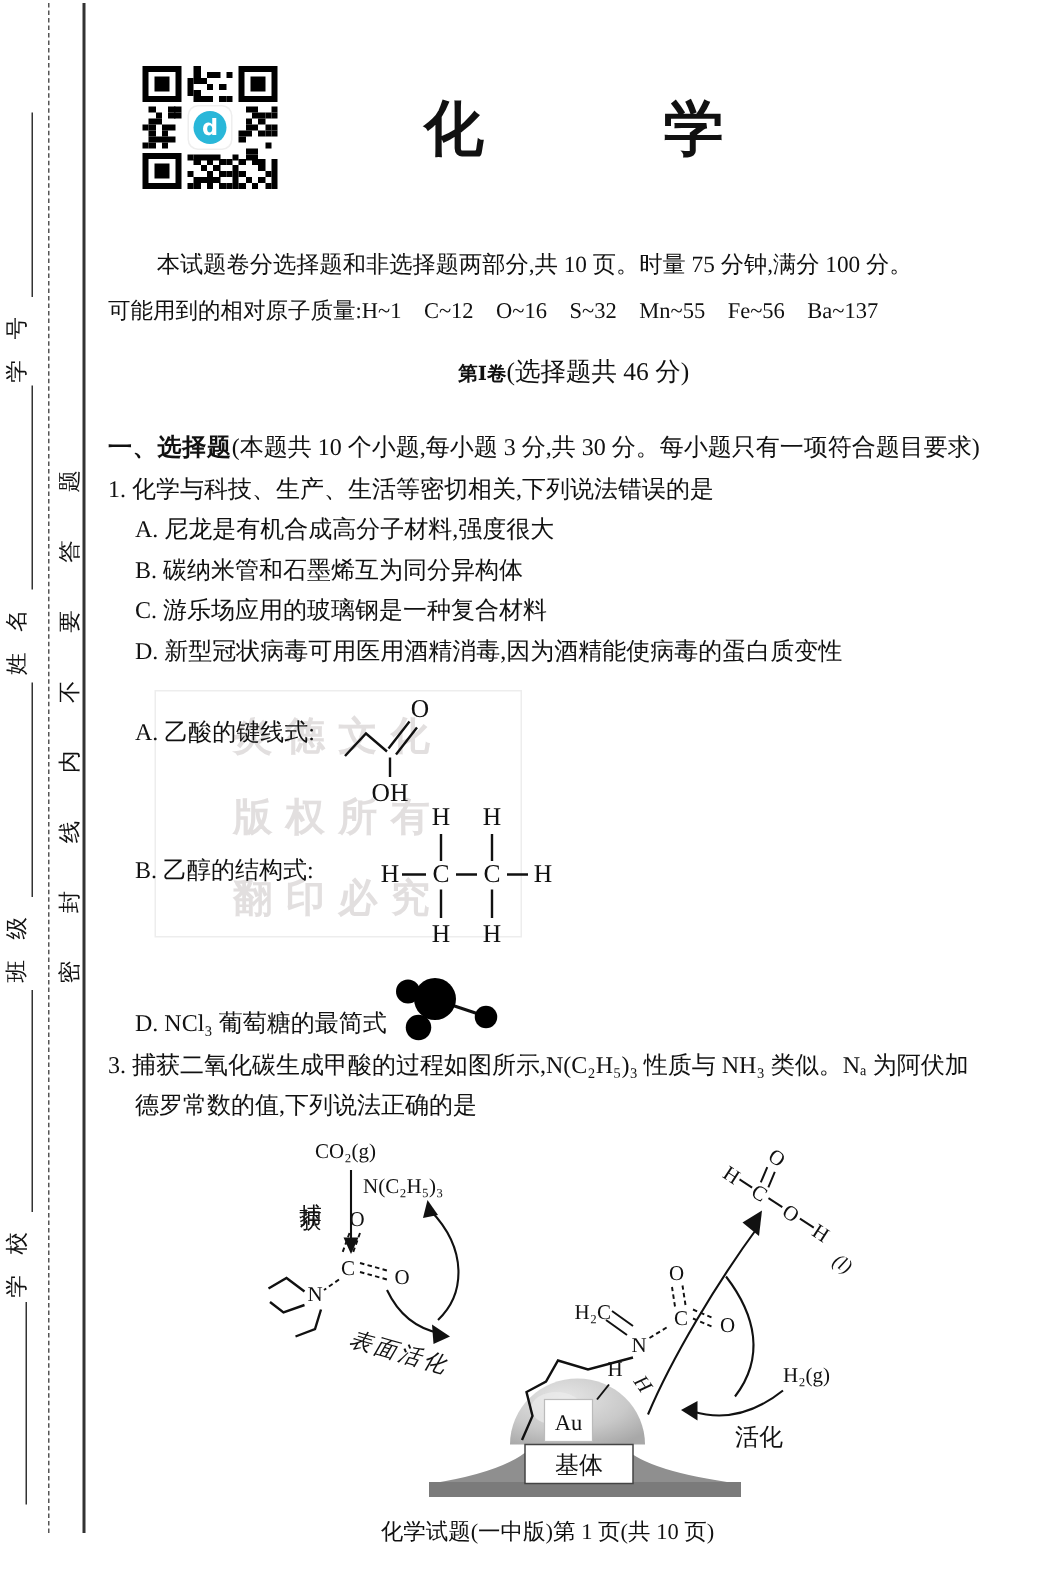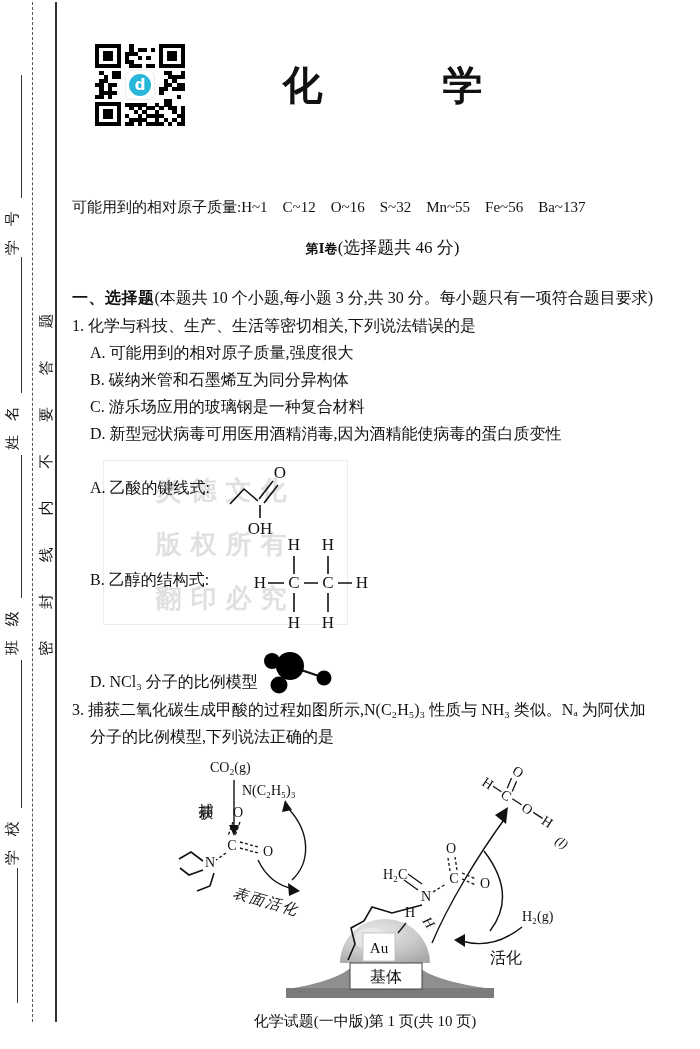--- a/index.html
+++ b/index.html
@@ -196,32 +196,33 @@
     <div class="finder f-tr"></div>
     <div class="finder f-bl"></div>
     <div class="qr-logo">
         <span class="dot">d</span>
       </div>
   </div>
 
   <div class="abs subject-title">化　　　学</div>
 
 
+  <div class="abs intro">本试题卷分选择题和非选择题两部分,共 10 页。时量 75 分钟,满分 100 分。</div>
   <div class="abs masses">可能用到的相对原子质量:H~1　C~12　O~16　S~32　Mn~55　Fe~56　Ba~137</div>
 
   <div class="abs part-heading">
     <b>第Ⅰ卷</b><span>(选择题共 46 分)</span>
   </div>
 
   <div class="abs line sec-head" style="left:72px;top:288px;">
     <b>一、选择题</b><span>(本题共 10 个小题,每小题 3 分,共 30 分。每小题只有一项符合题目要求)</span>
   </div>
 
   <div class="abs line" style="left:72px;top:316px;">1. 化学与科技、生产、生活等密切相关,下列说法错误的是</div>
-  <div class="abs line" style="left:90px;top:343px;">A. 可能用到的相对原子质量,强度很大</div>
+  <div class="abs line" style="left:90px;top:343px;">A. 尼龙是有机合成高分子材料,强度很大</div>
   <div class="abs line" style="left:90px;top:370px;">B. 碳纳米管和石墨烯互为同分异构体</div>
   <div class="abs line" style="left:90px;top:397px;">C. 游乐场应用的玻璃钢是一种复合材料</div>
   <div class="abs line" style="left:90px;top:424px;">D. 新型冠状病毒可用医用酒精消毒,因为酒精能使病毒的蛋白质变性</div>
 
 
   <div class="abs wm-box">
     <div class="wm" style="top:12px;">炎德文化</div>
     <div class="wm" style="top:120px;">翻印必究</div>
     <div class="wm" style="top:66px;">版权所有</div>
   </div>
@@ -245,32 +246,32 @@
     <text x="116" y="56" font-size="17" text-anchor="middle">H</text>
     <text x="48" y="18" font-size="17" text-anchor="middle">H</text>
     <text x="82" y="18" font-size="17" text-anchor="middle">H</text>
     <text x="48" y="96" font-size="17" text-anchor="middle">H</text>
     <text x="82" y="96" font-size="17" text-anchor="middle">H</text>
     <path class="bond" d="M22,51 L38,51 M58,51 L72,51 M92,51 L106,51"></path>
     <path class="bond" d="M48,24 L48,42 M82,24 L82,42 M48,61 L48,80 M82,61 L82,80"></path>
   </svg>
 
 
-  <div class="abs line" style="left:90px;top:672px;">D. NCl₃ 分子的比例模型</div>
+  <div class="abs line" style="left:90px;top:672px;">D. NCl₃ 葡萄糖的最简式</div>
 
   <svg class="abs" style="left:253px;top:643px;" width="95" height="60" viewBox="0 0 95 60">
     <line x1="48" y1="27" x2="66" y2="33" stroke="#111" stroke-width="2.2"></line>
     <circle cx="37" cy="23" r="14" fill="#000"></circle>
     <circle cx="19" cy="18" r="8" fill="#000"></circle>
     <circle cx="26" cy="42" r="8.5" fill="#000"></circle>
     <circle cx="71" cy="35" r="7.5" fill="#000"></circle>
   </svg>
 
   <div class="abs line" style="left:72px;top:700px;">3. 捕获二氧化碳生成甲酸的过程如图所示,N(C₂H₅)₃ 性质与 NH₃ 类似。Nₐ 为阿伏加</div>
-  <div class="abs line" style="left:90px;top:727px;">分子的比例模型,下列说法正确的是</div>
+  <div class="abs line" style="left:90px;top:727px;">德罗常数的值,下列说法正确的是</div>
 
   <div class="abs capture-label">捕获</div>
 
   <svg class="abs" style="left:170px;top:755px;" width="480" height="250" viewBox="0 0 480 250">
     <defs>
       <radialGradient id="domeGrad" cx="40%" cy="30%" r="80%">
         <stop offset="0%" stop-color="#e6e6e6"></stop>
           <stop offset="60%" stop-color="#c9c9c9"></stop>
           <stop offset="100%" stop-color="#a8a8a8"></stop>
       </radialGradient>

